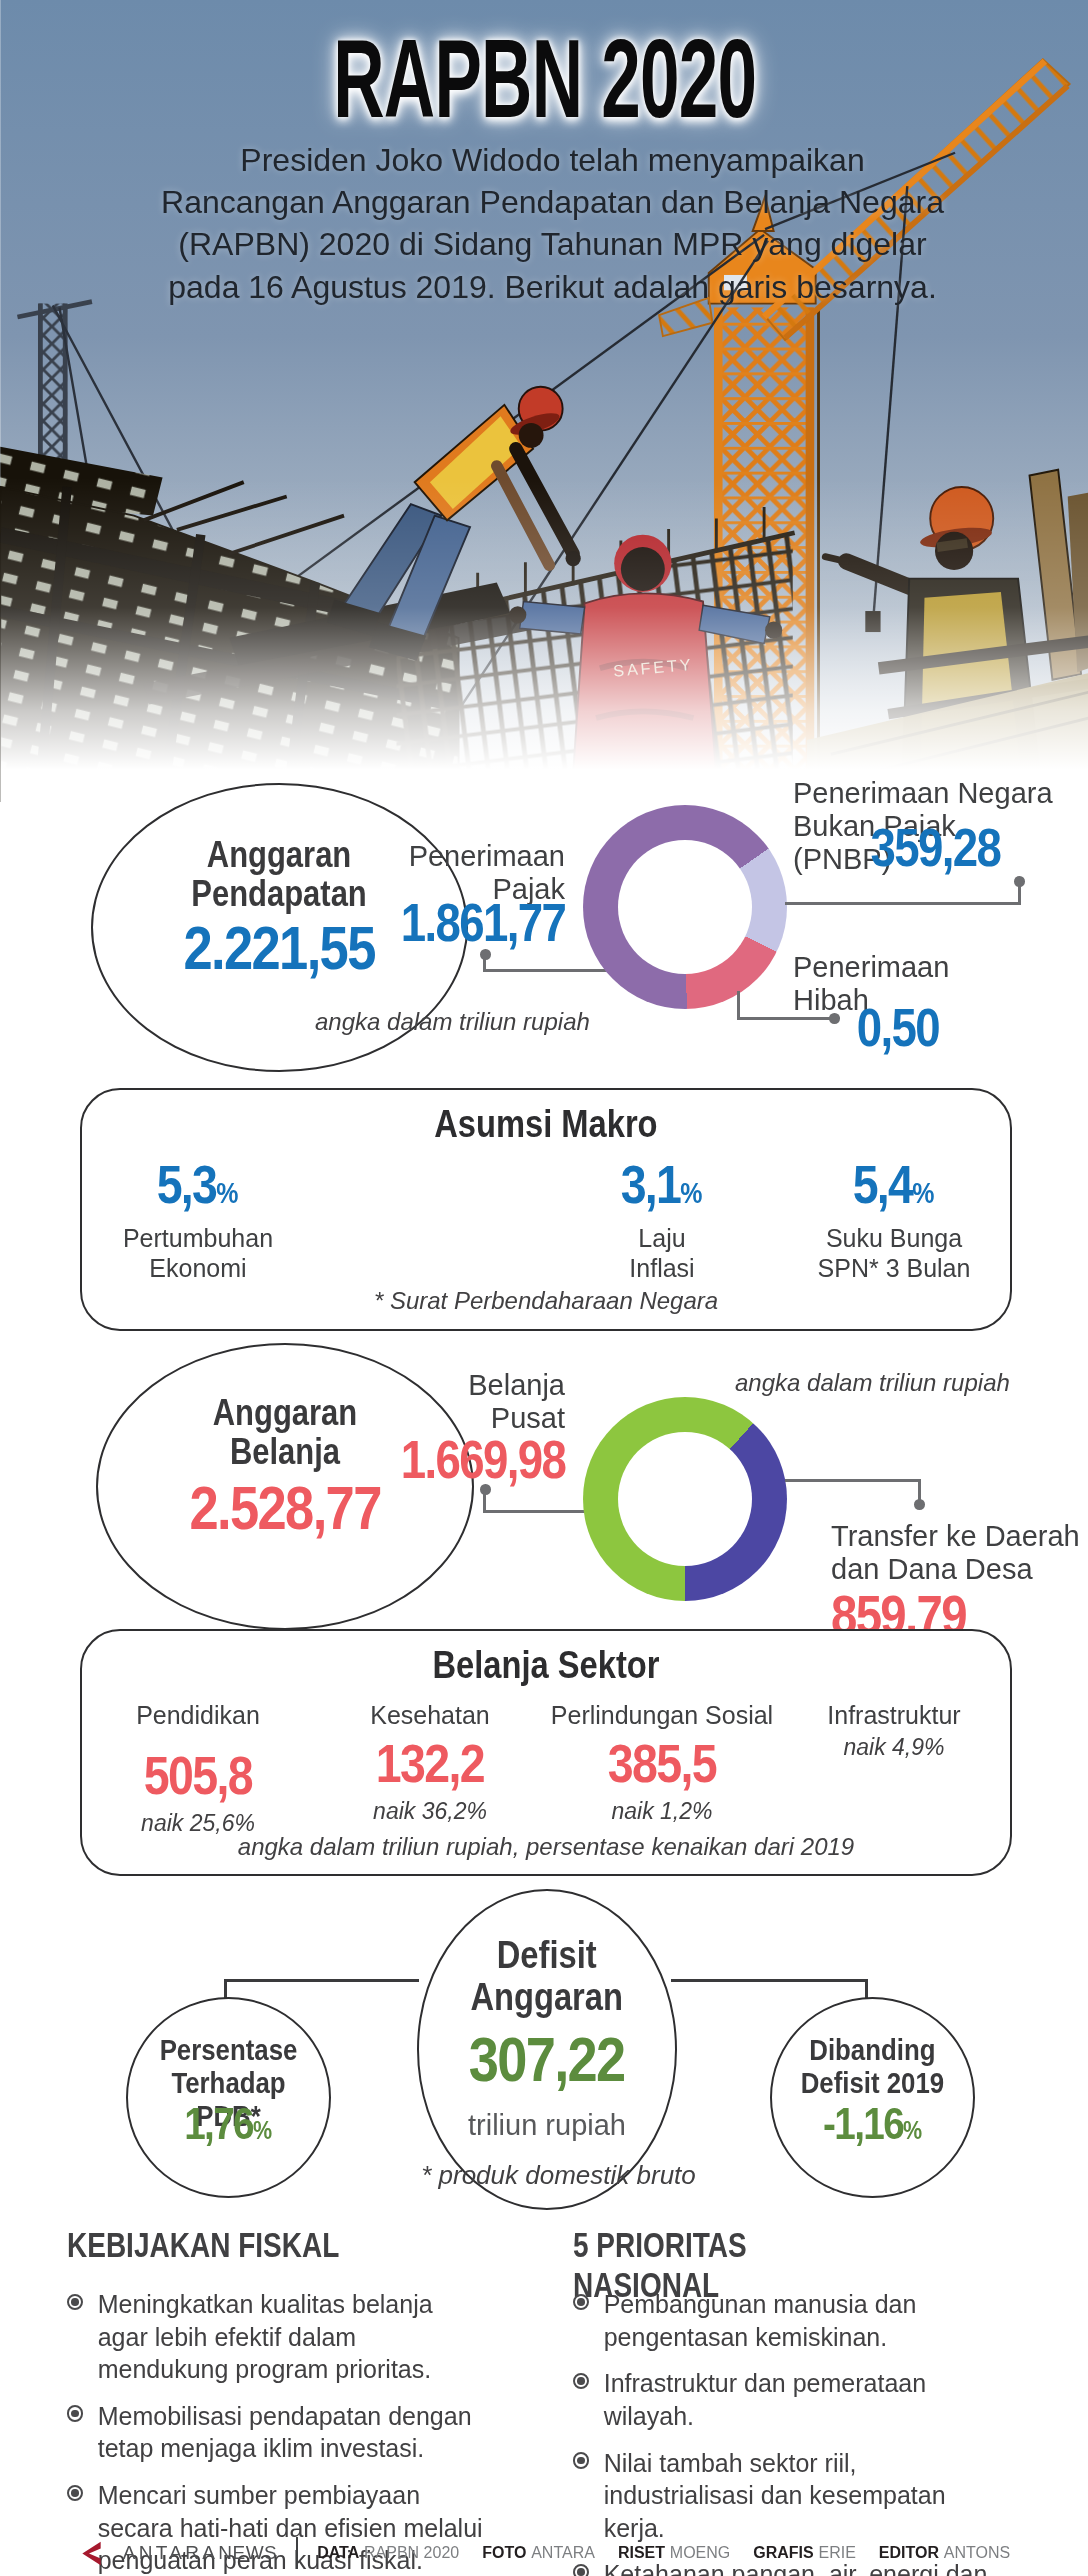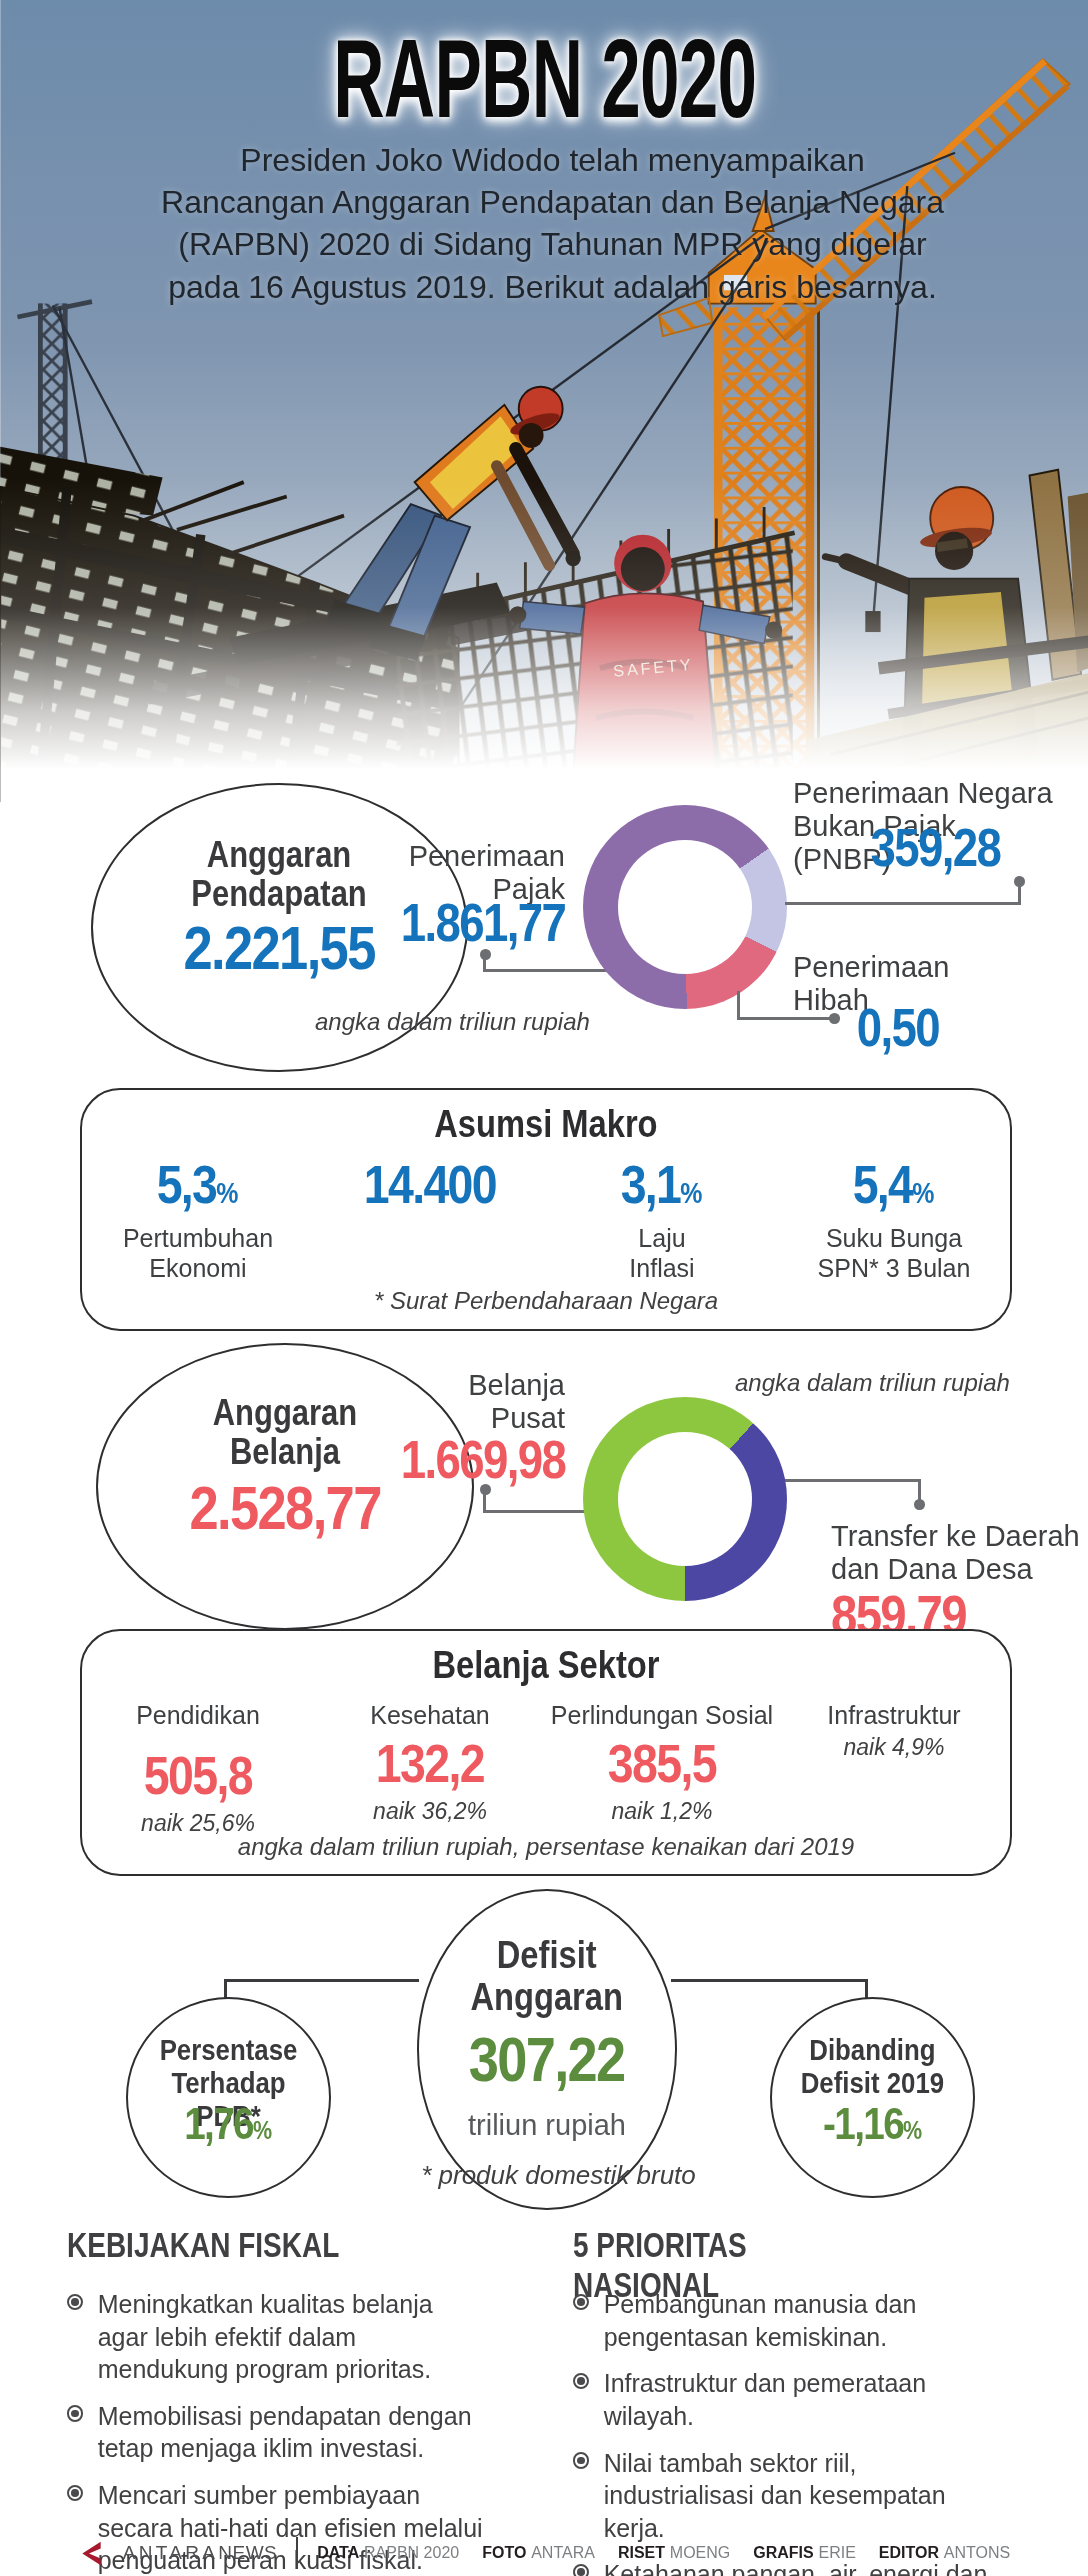--- a/index.html
+++ b/index.html
@@ -246,21 +246,20 @@
   </div>
 
   <div class="box" style="top:1088px;height:239px;">
     <div class="box-title" style="top:13.4px;"><span class="cx">Asumsi Makro</span></div>
     <div class="col" style="left:0;top:63px;">
       <div><span class="num blue cx cv"><span>5,3</span><span class="pct">%</span></span></div>
       <div class="cl pre" style="margin-top:7.6px;">Pertumbuhan
 Ekonomi</div>
     </div>
     <div class="col" style="left:232px;top:63px;">
-      <div><span class="num blue cx cv"><span>14.400</span><span class="pct"></span></span></div>
     </div>
     <div class="col" style="left:464px;top:63px;">
       <div><span class="num blue cx cv"><span>3,1</span><span class="pct">%</span></span></div>
       <div class="cl pre" style="margin-top:7.6px;">Laju
 Inflasi</div>
     </div>
     <div class="col" style="left:696px;top:63px;">
       <div><span class="num blue cx cv"><span>5,4</span><span class="pct">%</span></span></div>
       <div class="cl pre" style="margin-top:7.6px;">Suku Bunga
 SPN* 3 Bulan</div>

